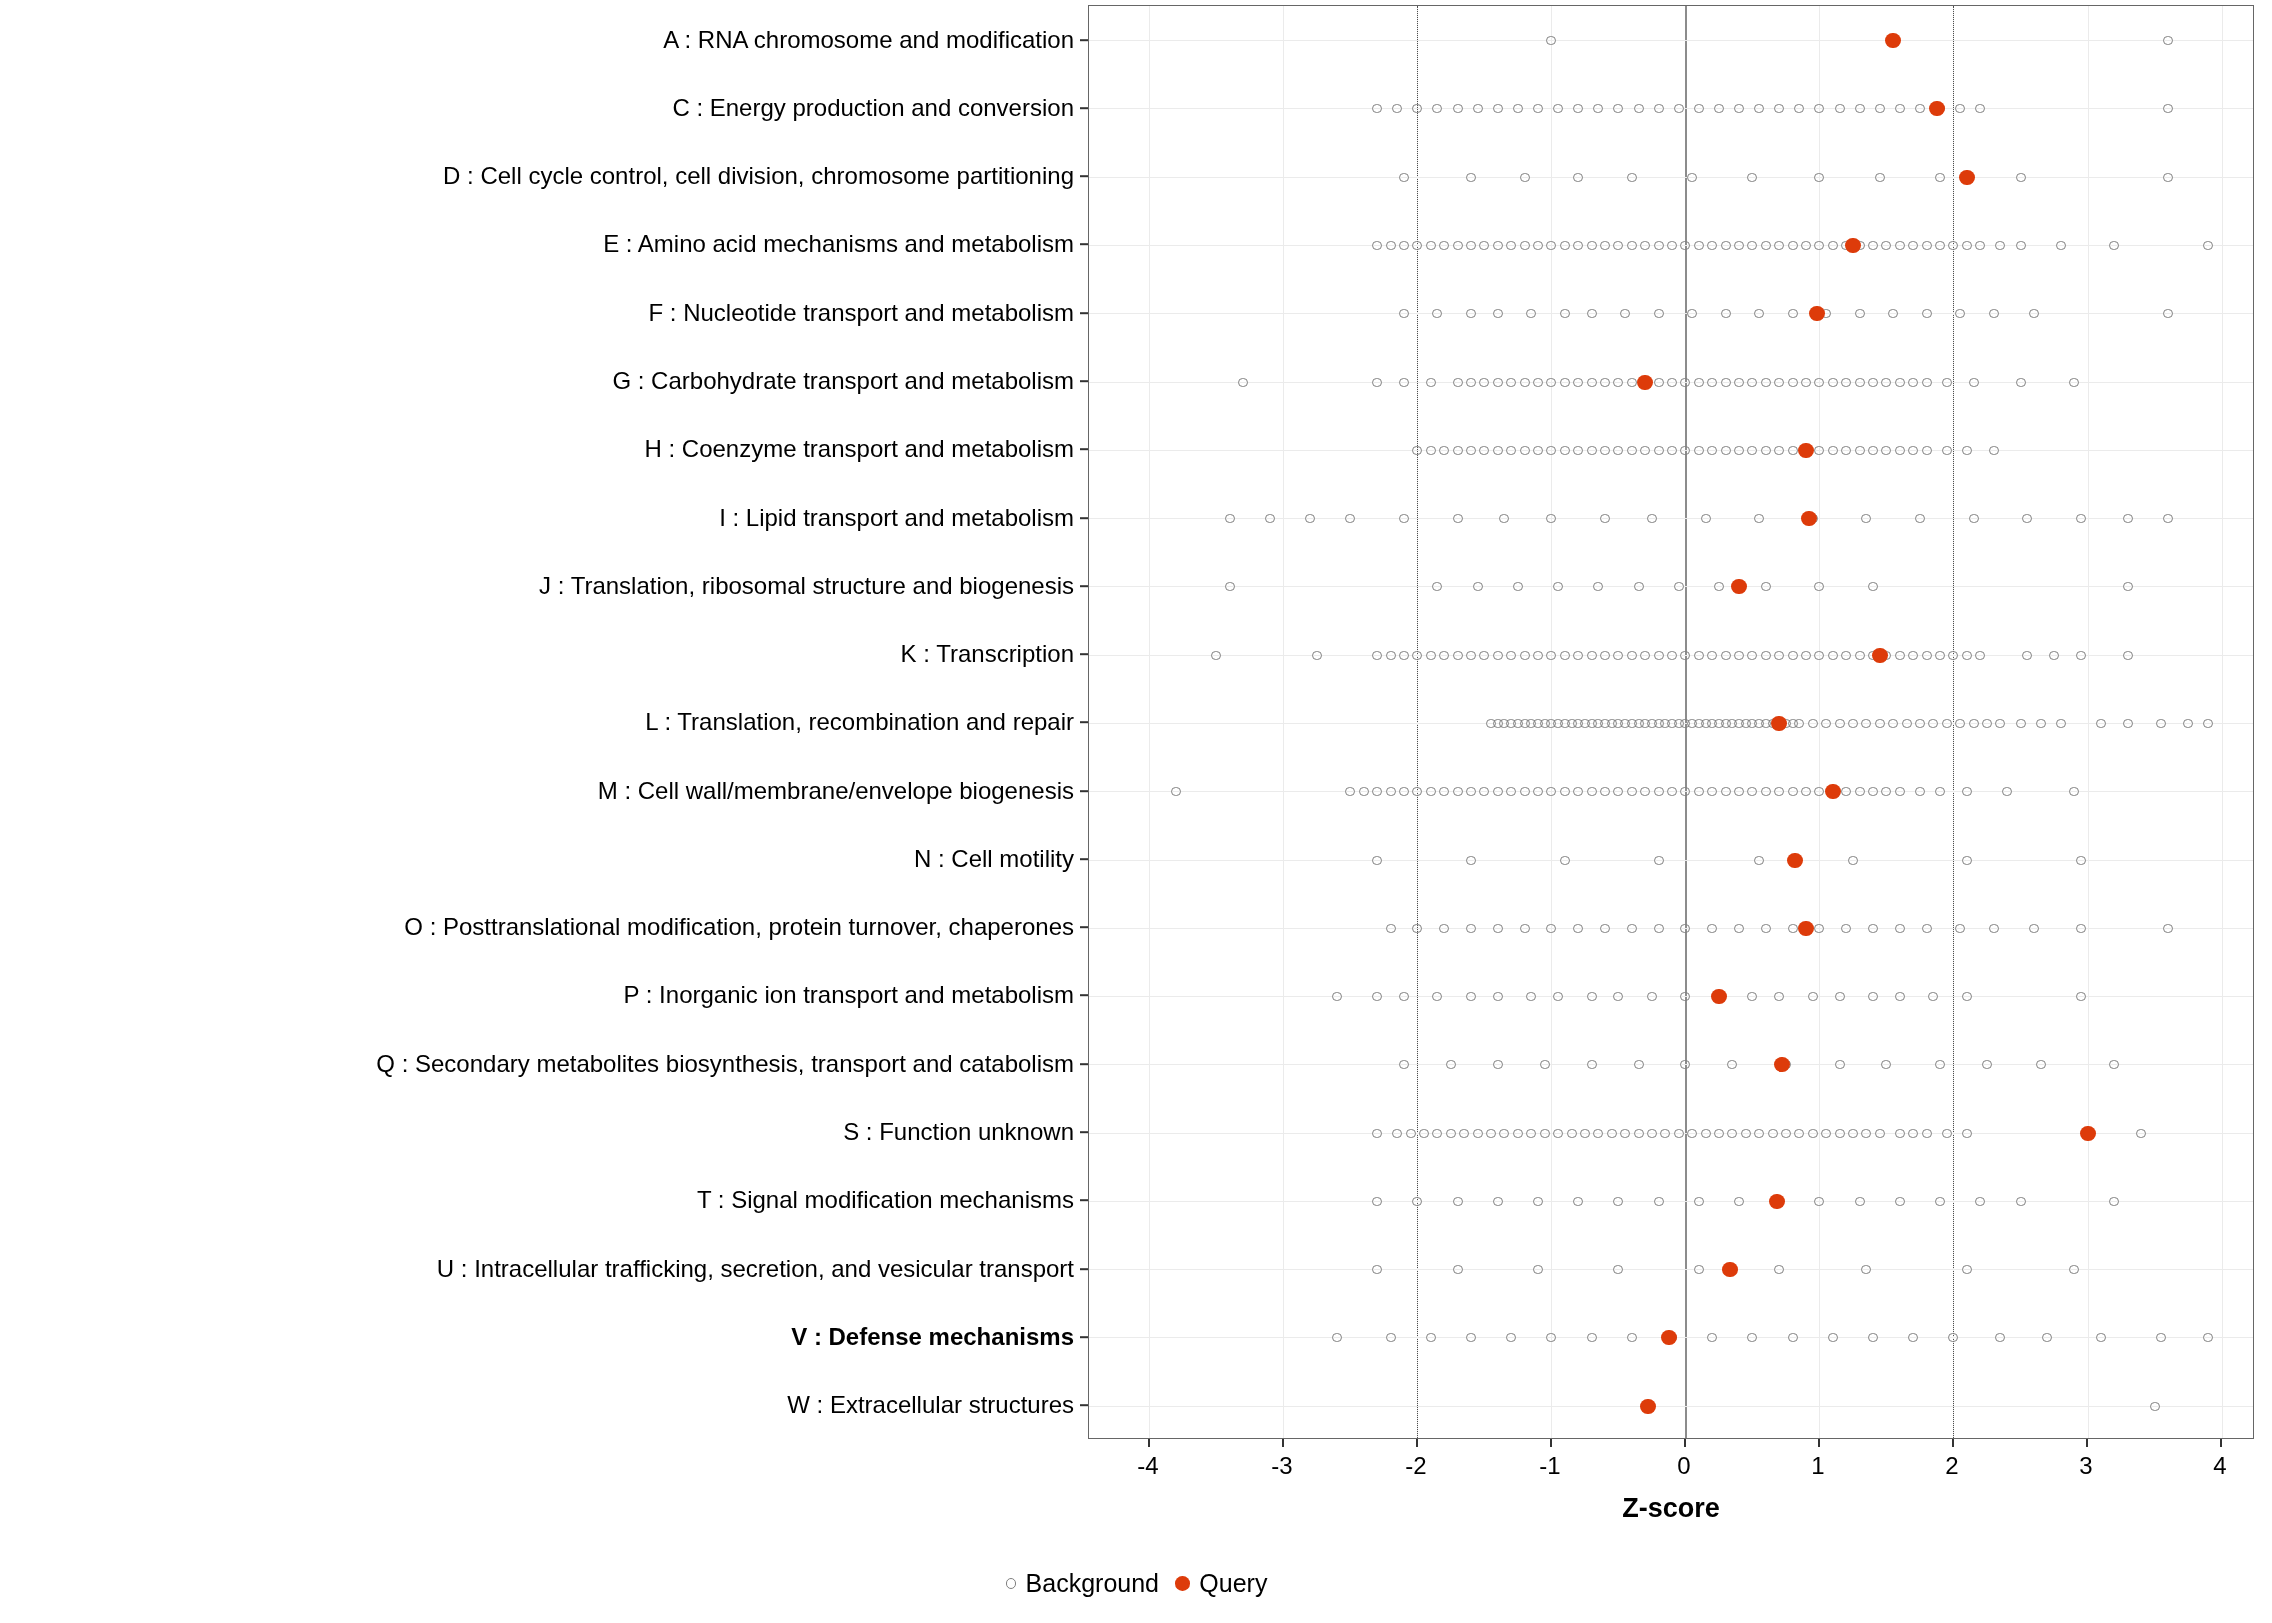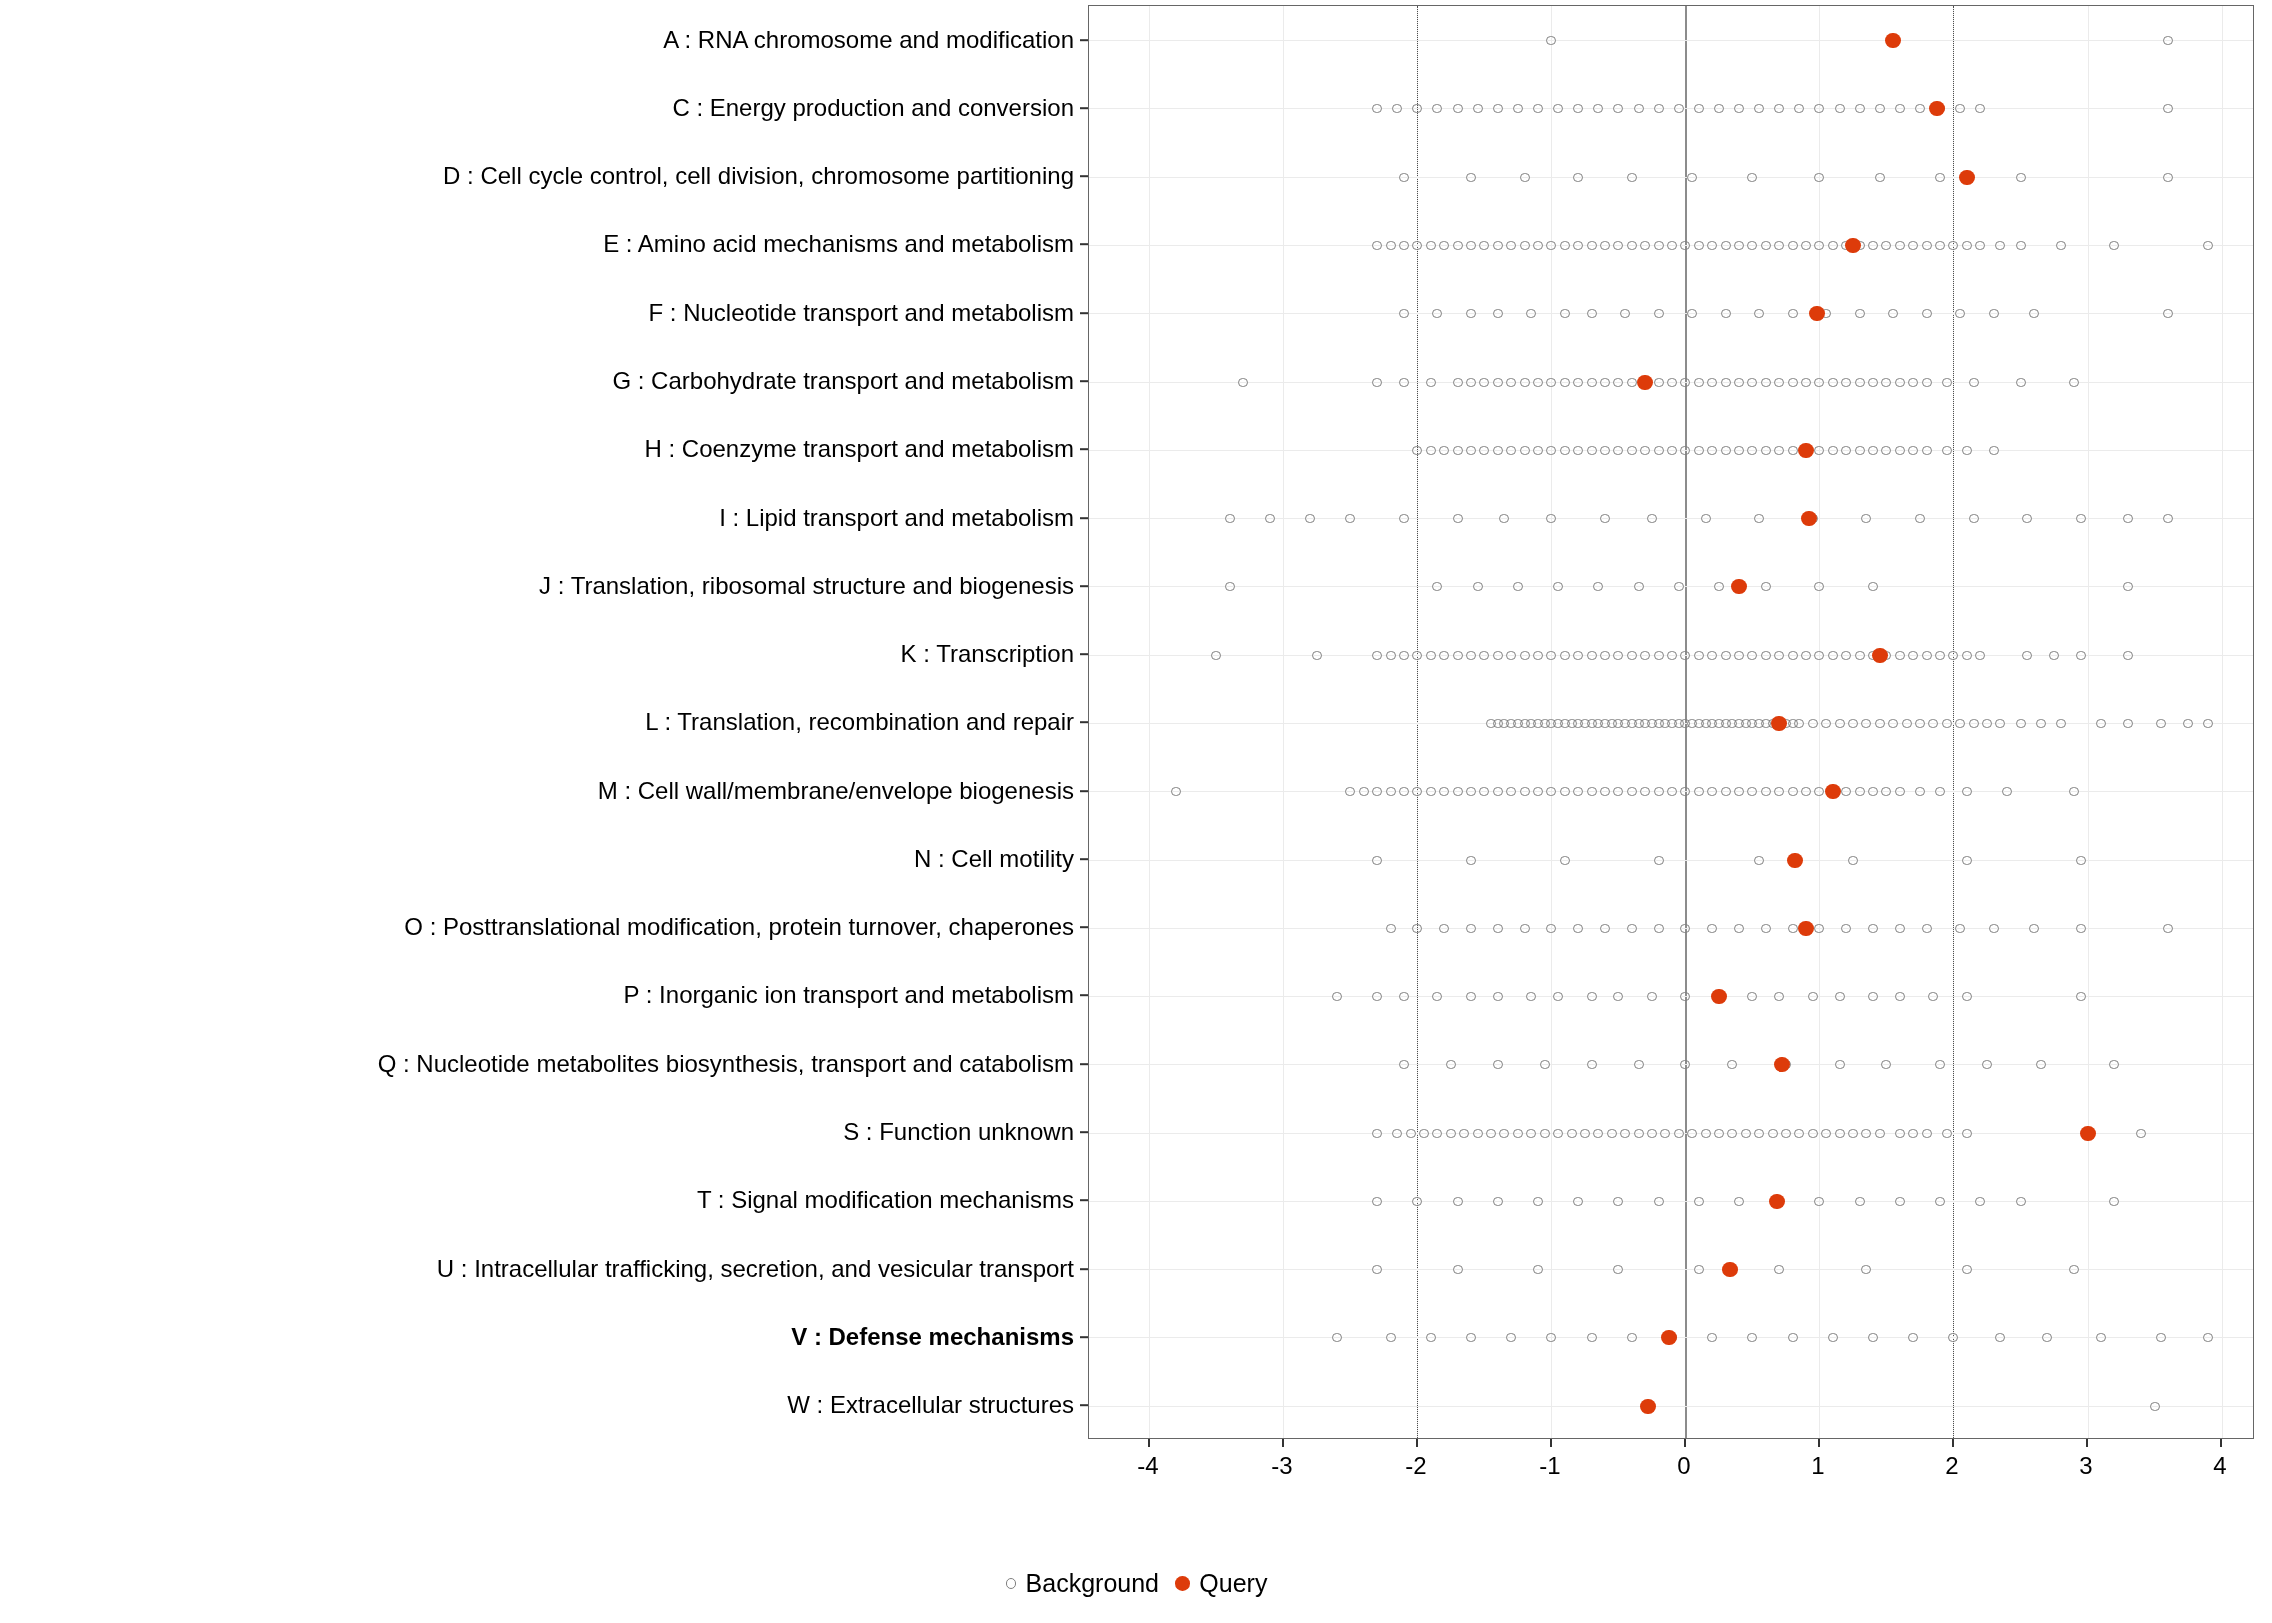--- a/index.html
+++ b/index.html
@@ -831,21 +831,21 @@
       <div class="ylabel" style="top: 722px;">L : Translation, recombination and repair</div>
       <div class="ytick" style="top: 722px;"></div>
       <div class="ylabel" style="top: 791px;">M : Cell wall/membrane/envelope biogenesis</div>
       <div class="ytick" style="top: 791px;"></div>
       <div class="ylabel" style="top: 859px; margin-left: 44px;">N : Cell motility</div>
       <div class="ytick" style="top: 859px;"></div>
       <div class="ylabel" style="top: 927px;">O : Posttranslational modification, protein turnover, chaperones</div>
       <div class="ytick" style="top: 927px;"></div>
       <div class="ylabel" style="top: 995px;">P : Inorganic ion transport and metabolism</div>
       <div class="ytick" style="top: 995px;"></div>
-      <div class="ylabel" style="top: 1064px;">Q : Nucleotide metabolites biosynthesis, transport and catabolism</div>
+      <div class="ylabel" style="top: 1064px;">Q : Secondary metabolites biosynthesis, transport and catabolism</div>
       <div class="ytick" style="top: 1064px;"></div>
       <div class="ylabel" style="top: 1132px;">S : Function unknown</div>
       <div class="ytick" style="top: 1132px;"></div>
       <div class="ylabel" style="top: 1200px;">T : Signal modification mechanisms</div>
       <div class="ytick" style="top: 1200px;"></div>
       <div class="ylabel" style="top: 1269px;">U : Intracellular trafficking, secretion, and vesicular transport</div>
       <div class="ytick" style="top: 1269px;"></div>
       <div class="ylabel" style="top: 1337px; font-weight: bold;">V : Defense mechanisms</div>
       <div class="ytick" style="top: 1337px;"></div>
       <div class="ylabel" style="top: 1405px;">W : Extracellular structures</div>
@@ -866,20 +866,21 @@
       <div class="xtick" style="left: 1818px;"></div>
       <div class="xticklabel" style="left: 1818px;">1</div>
       <div class="xtick" style="left: 1952px;"></div>
       <div class="xticklabel" style="left: 1952px;">2</div>
       <div class="xtick" style="left: 2086px;"></div>
       <div class="xticklabel" style="left: 2086px;">3</div>
       <div class="xtick" style="left: 2220px;"></div>
       <div class="xticklabel" style="left: 2220px;">4</div>
     </div>
 
+  <div id="xaxis-title">Z-score</div>
 
   <div id="legend">
     <div class="legend-item">
       <span class="legend-key-bg"></span>
       <span class="legend-label">Background</span>
     </div>
     <div class="legend-item">
       <span class="legend-key-q"></span>
       <span class="legend-label">Query</span>
     </div>

